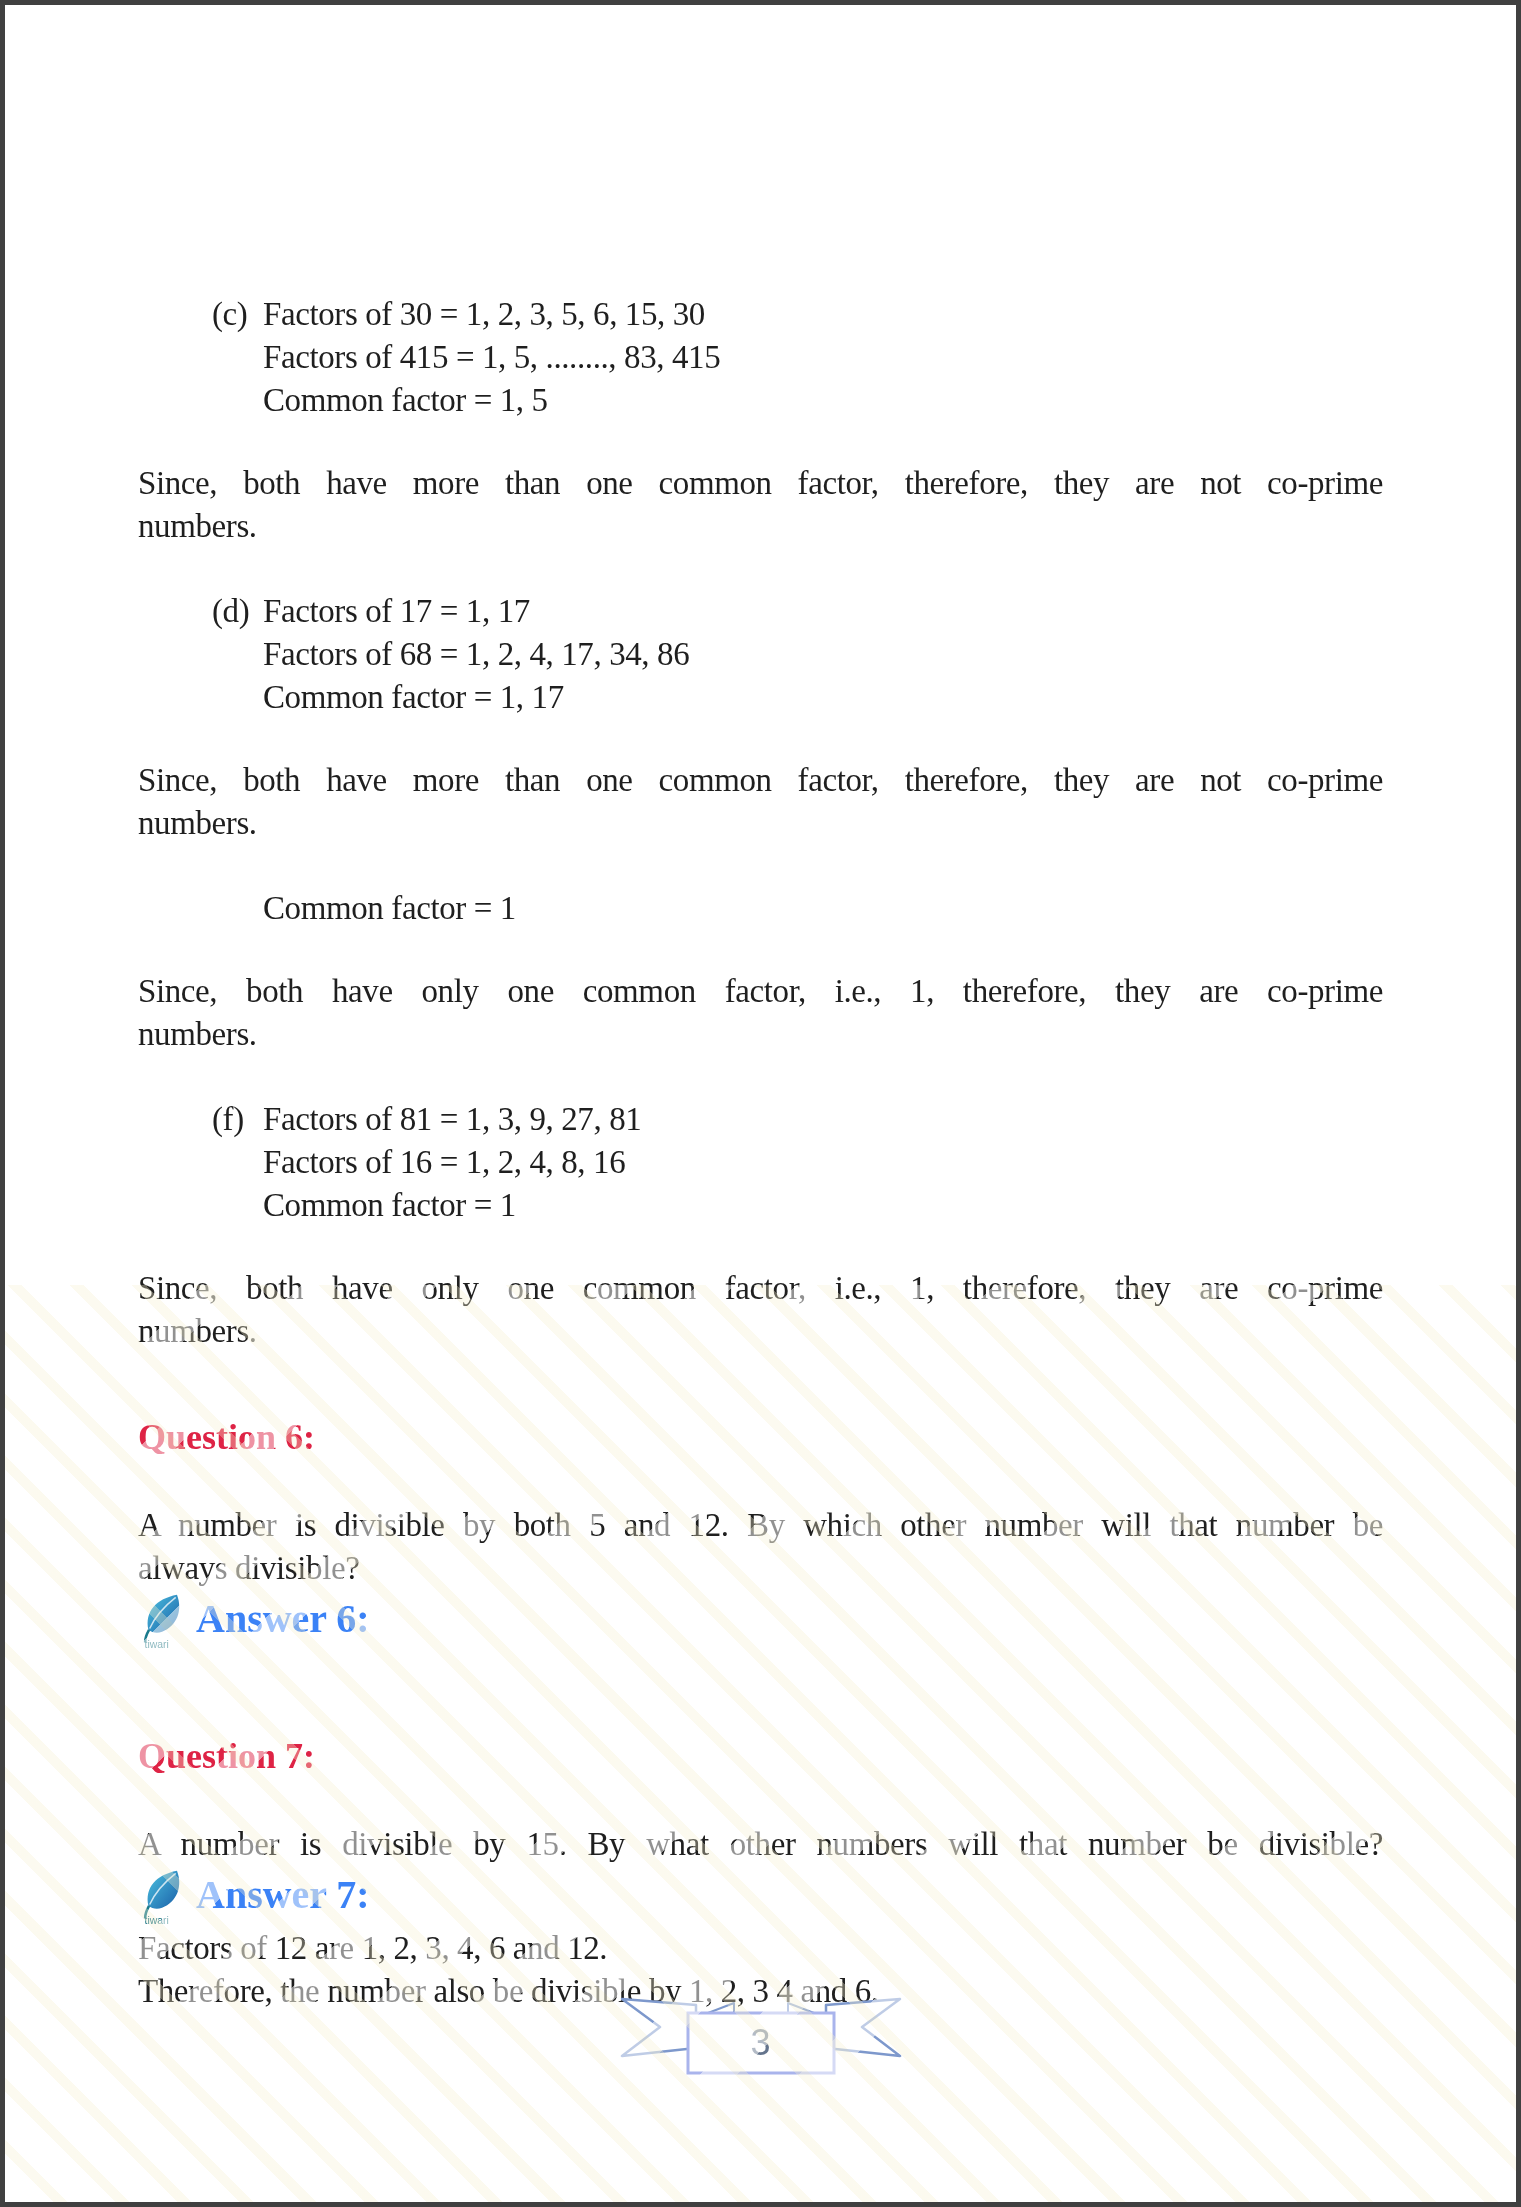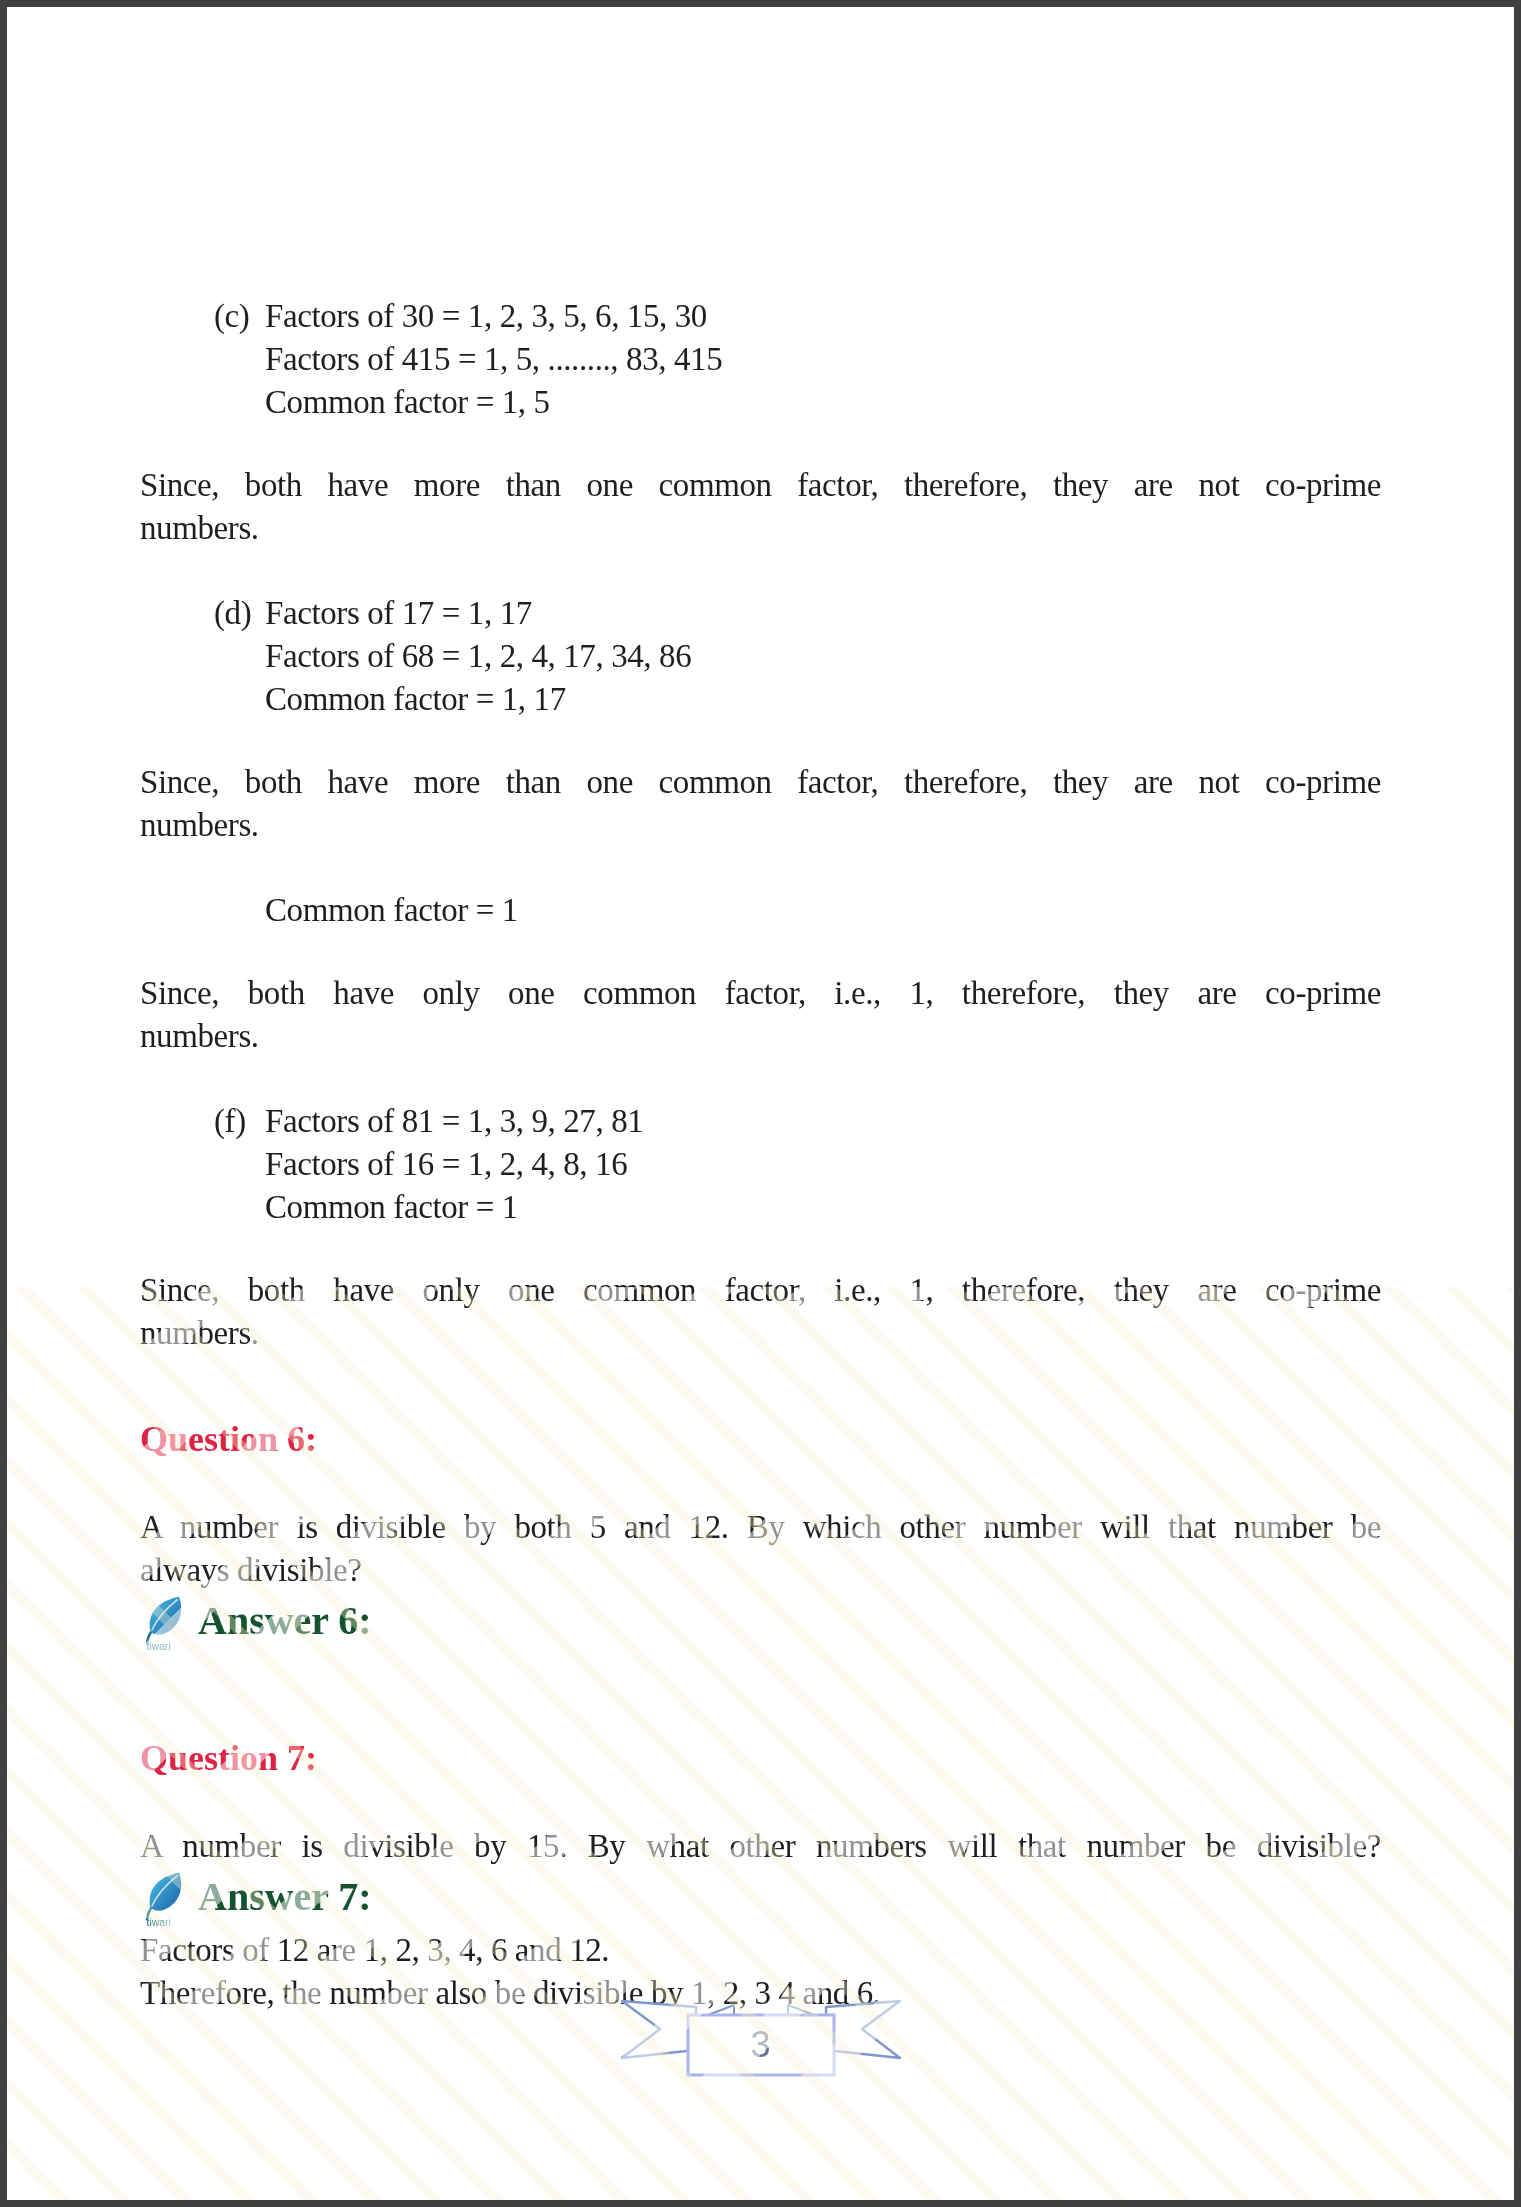--- a/index.html
+++ b/index.html
@@ -1,21 +1,21 @@
 <!DOCTYPE html>
 <html><head>
 <meta charset="utf-8">
 <style>
   html,body{margin:0;padding:0;background:#e8e8e8;}
   .page{
     position:relative;
     width:1521px;height:2207px;
     box-sizing:border-box;
     background:#ffffff;
-    border:7px solid #404040;
+    border:5px solid #404040;
     overflow:hidden;
     font-family:"Liberation Serif","DejaVu Serif",serif;
     color:#1f1f1f;
   }
   
   .page::after{
     content:"";
     position:absolute;left:0;top:1280px;right:0;bottom:0;
     pointer-events:none;
     background-image:
@@ -58,21 +58,21 @@
     align-items:flex-start;
     margin-top:3px;
     height:58px;
   }
   .answer-logo{width:52px;height:58px;flex:0 0 auto;margin-right:6px;}
   .a-heading{
     margin:0;
     font-size:40px;
     line-height:52px;
     font-weight:bold;
-    color:#14532d;
+    color:#3b82f6;
     text-align:center;
   }
   .ribbon{
     position:absolute;
     left:50%;
     top:1992px;
     transform:translateX(-50%);
     width:286px;height:80px;
   }
   .ribbon svg{position:absolute;left:0;top:0;}

